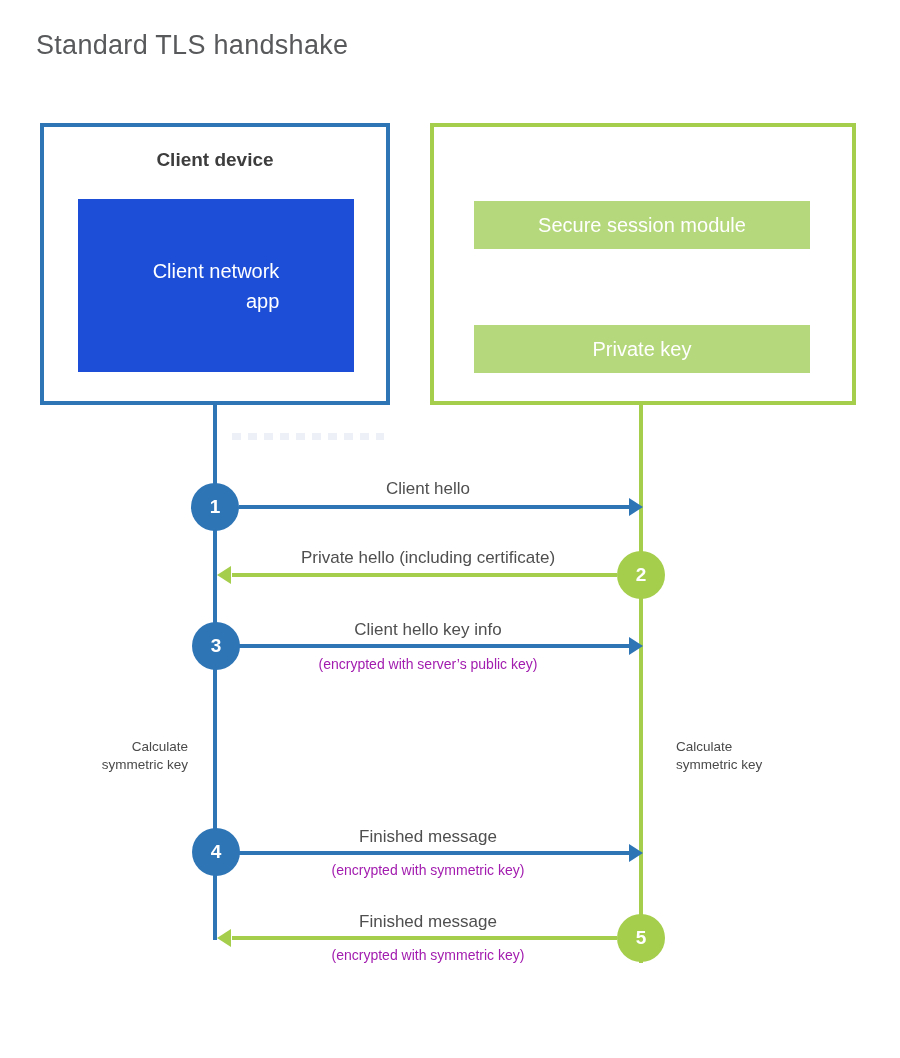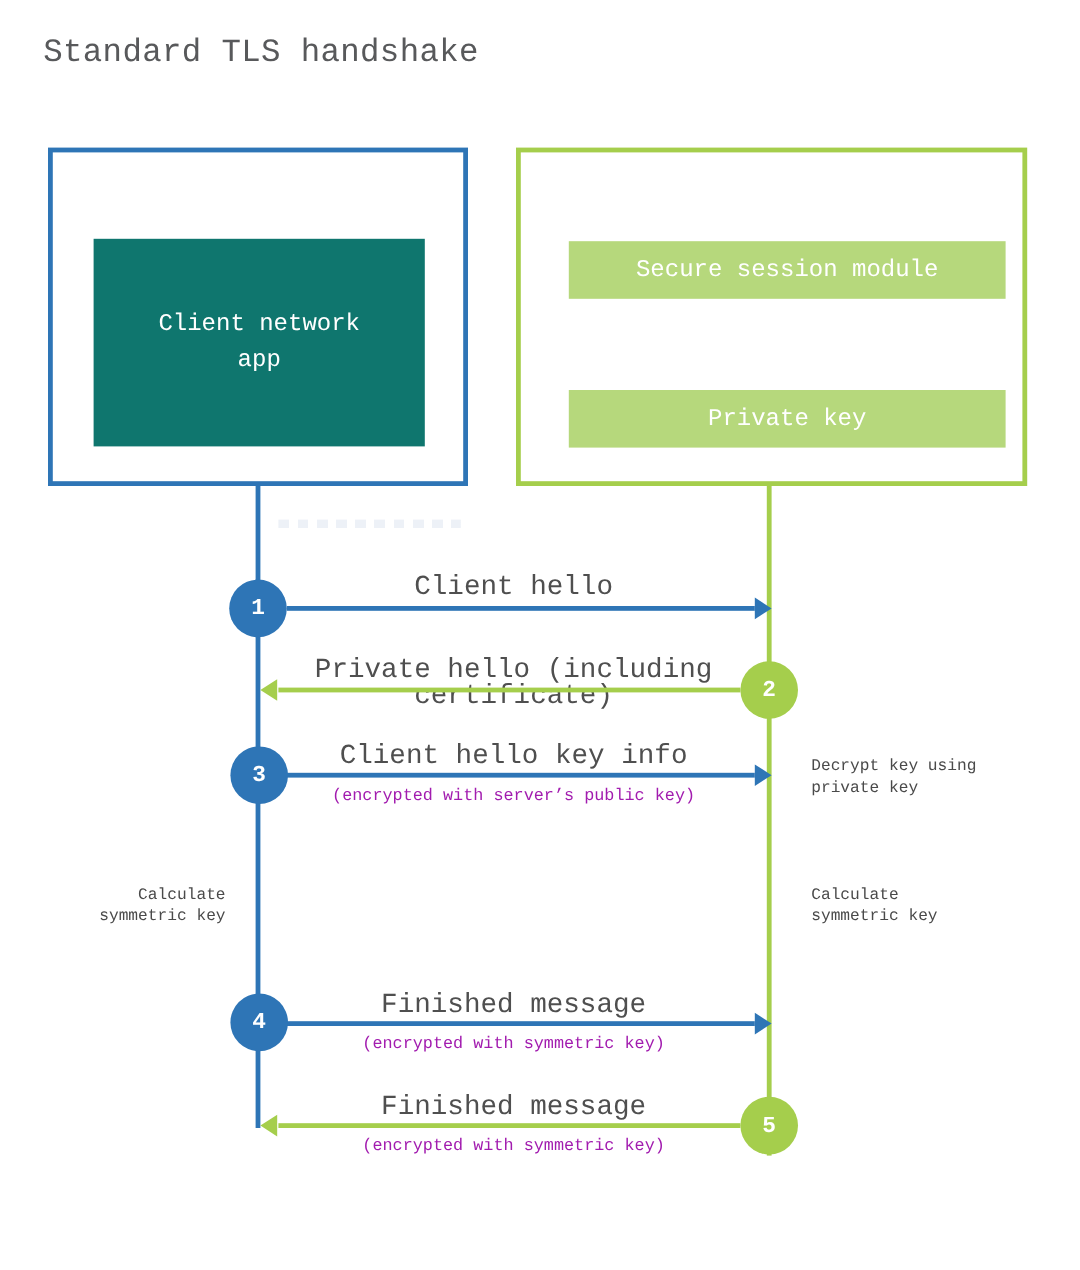--- a/index.html
+++ b/index.html
@@ -1,21 +1,21 @@
 <!DOCTYPE html>
 <html><head>
 <meta charset="utf-8">
 <style>
   html, body { margin: 0; padding: 0; background: #ffffff; }
   .canvas {
     position: relative;
     width: 900px;
     height: 1058px;
     background: #ffffff;
-    font-family: Liberation Mono, monospace;
+    font-family: Liberation Sans, sans-serif;
     overflow: hidden;
   }
 
   
   .title {
     position: absolute;
     left: 36px; top: 30px;
     font-size: 27px;
     font-weight: 300;
     color: #58595b;
@@ -38,34 +38,34 @@
     left: 0; right: 0; top: 22px;
     text-align: center;
     font-size: 19px;
     font-weight: 700;
     color: #3d3d3d;
   }
   .client-app {
     position: absolute;
     left: 34px; top: 72px;
     width: 276px; height: 173px;
-    background: #0f766e;
+    background: #1d4ed8;
     color: #ffffff;
     font-size: 20px;
     display: flex;
     align-items: center;
     justify-content: center;
-    text-align: center;
+    text-align: right;
     line-height: 1.5;
     white-space: pre-line;
   }
   .server-row {
     position: absolute;
     left: 40px;
-    width: 364px; height: 48px;
+    width: 336px; height: 48px;
     background: #b6d87c;
     color: #ffffff;
     font-size: 20px;
     display: flex;
     align-items: center;
     justify-content: center;
     text-align: center;
   }
 
   
@@ -102,21 +102,21 @@
   .head { position: absolute; width: 0; height: 0; z-index: 2;
           border-top: 9px solid transparent; border-bottom: 9px solid transparent; }
   .head-right-blue { border-left: 14px solid #2e75b6; }
   .head-left-green { border-right: 14px solid #a5ce4c; }
 
   
   .msg-label {
     position: absolute;
     left: 228px; width: 400px;
     text-align: center;
-    font-size: 23px;
+    font-size: 17px;
     color: #4f4f4f;
     line-height: 22px;
   }
   .msg-sub {
     position: absolute;
     left: 228px; width: 400px;
     text-align: center;
     font-size: 14px;
     color: #a21caf;
     line-height: 18px;
@@ -133,20 +133,21 @@
   .note-right-align { text-align: right; }
 </style>
 </head>
 <body>
 
 <div class="canvas">
 
   <h1 class="title">Standard TLS handshake</h1>
 
   <div class="actor-box client-box">
+    <div class="actor-title">Client device</div>
     <div class="client-app">Client network
 app</div>
   </div>
 
   <div class="actor-box server-box">
     <div class="server-row" style="top:74px;">Secure session module</div>
     <div class="server-row" style="top:198px;">Private key</div>
   </div>
 
   <div class="lifeline lifeline-blue" style="left:213px; top:405px; height:535px;"></div>
@@ -168,22 +169,20 @@
   </div>
 
   <div>
     <div class="msg-label" style="top:619px;">Client hello key info</div>
     <div class="hline hline-blue" style="left:239px; top:644px; width:390px;"></div>
     <div class="head head-right-blue" style="left:629px; top:637px;"></div>
     <div class="msg-sub" style="top:655px;">(encrypted with server’s public key)</div>
     <div class="step-circle circle-blue" style="left:192px; top:622px;">3</div>
   </div>
 
-  <div class="side-note" style="left:676px; top:631px;">Decrypt key using
-private key</div>
   <div class="side-note note-right-align" style="left:68px; top:738px; width:120px;">Calculate
 symmetric key</div>
   <div class="side-note" style="left:676px; top:738px;">Calculate
 symmetric key</div>
 
   <div>
     <div class="msg-label" style="top:826px;">Finished message</div>
     <div class="hline hline-blue" style="left:239px; top:851px; width:390px;"></div>
     <div class="head head-right-blue" style="left:629px; top:844px;"></div>
     <div class="msg-sub" style="top:861px;">(encrypted with symmetric key)</div>

